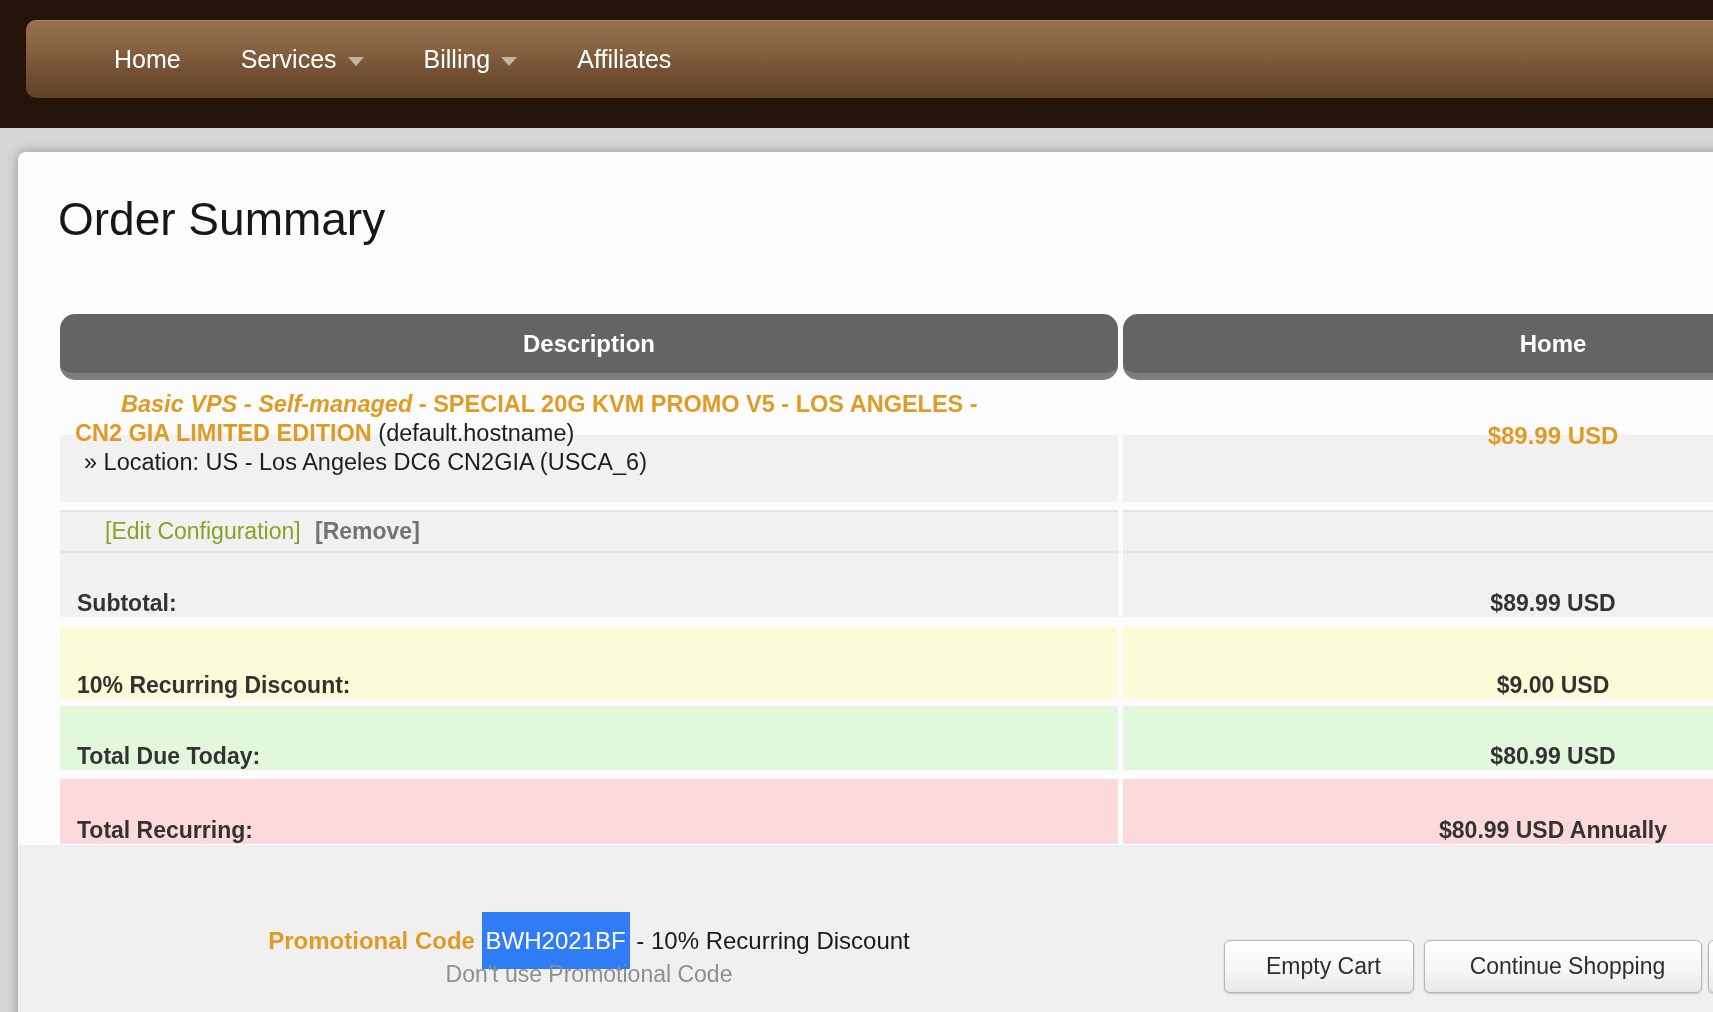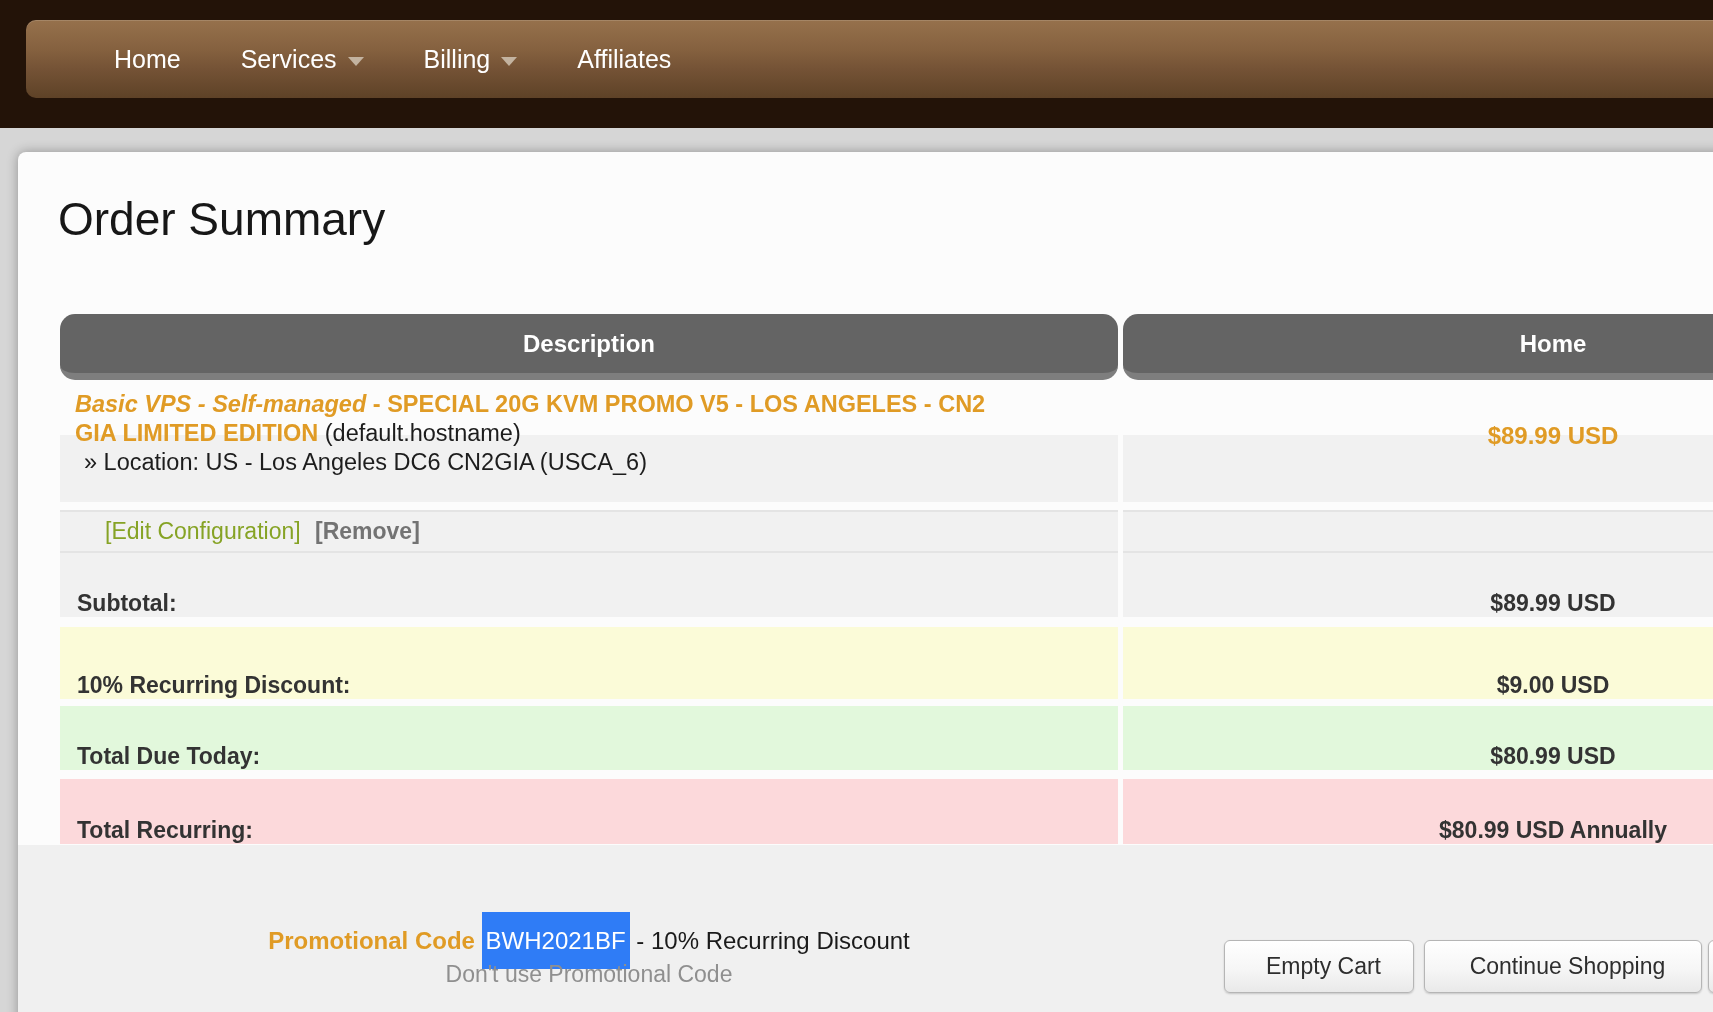--- a/index.html
+++ b/index.html
@@ -50,21 +50,21 @@
   .hdr .cell{background:#646464;height:59px;border-bottom:7px solid #7e7e7e;
     display:flex;align-items:center;justify-content:center;border-radius:15px;}
   .hdr .cell span{color:#ffffff;font-size:24px;font-weight:bold;}
 
   .product-row .cell{
     height:122px;
     background:linear-gradient(#fcfcfc 0,#fcfcfc 55px,#f1f1f1 55px,#f1f1f1 100%);
     position:relative;
   }
   .product-desc{padding:10px 0 0 15px;width:940px;font-size:23.5px;line-height:29px;color:#1d1d1d;}
-  .product-title-italic{color:#e09b25;font-weight:bold;font-style:italic;}
+  .product-title-italic{color:#e09b25;font-weight:bold;font-style:italic;margin-left:46px;}
   .product-title-rest{color:#e09b25;font-weight:bold;}
   .product-hostname{color:#1d1d1d;}
   .product-location{color:#1d1d1d;padding-left:9px;}
   .product-price{
     position:absolute;top:42px;left:0;width:100%;text-align:center;
     color:#e09b25;font-weight:bold;font-size:24px;
   }
 
   .edit-row{margin-top:8px;}
   .edit-row .cell{

